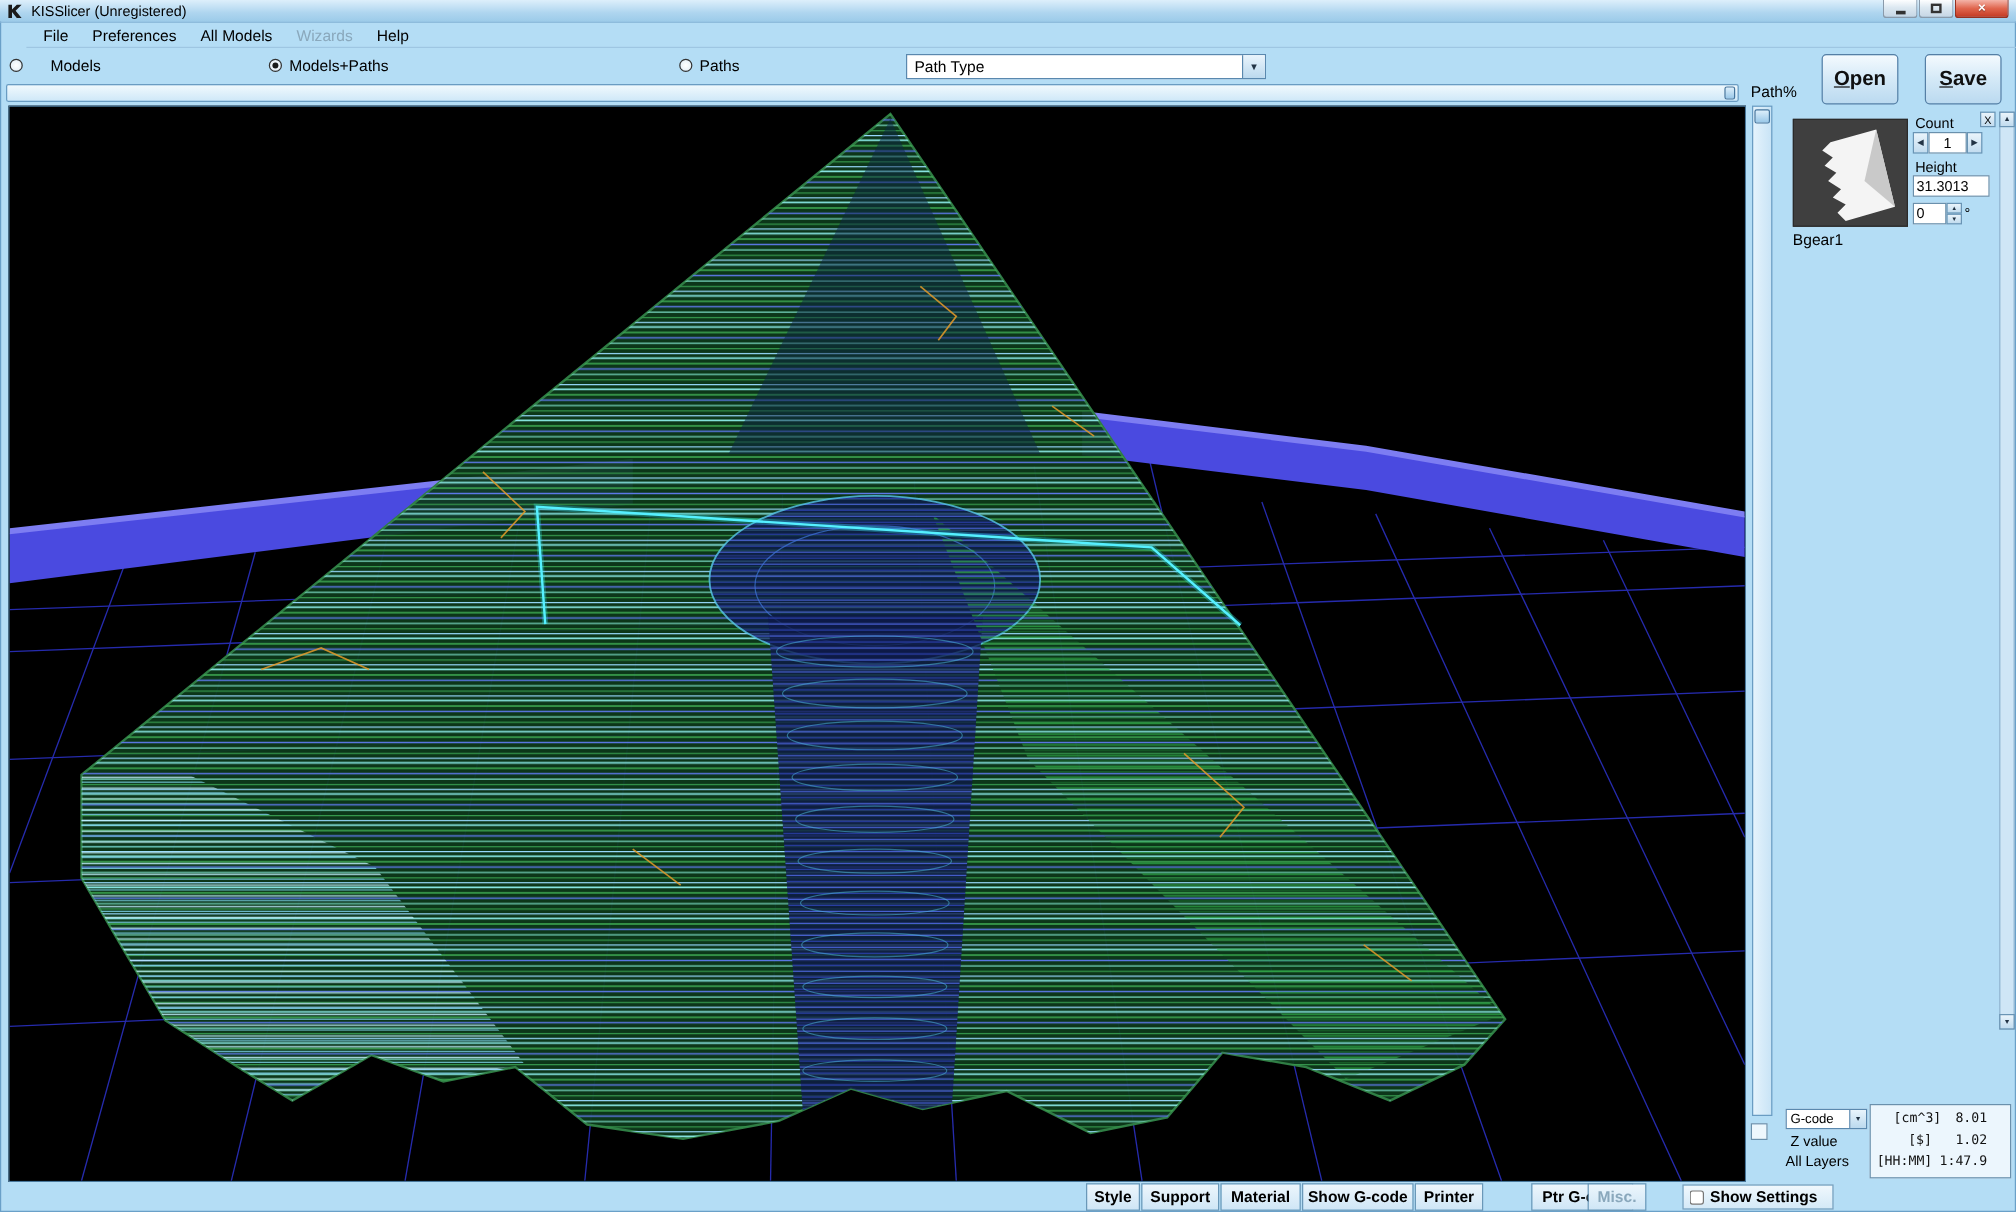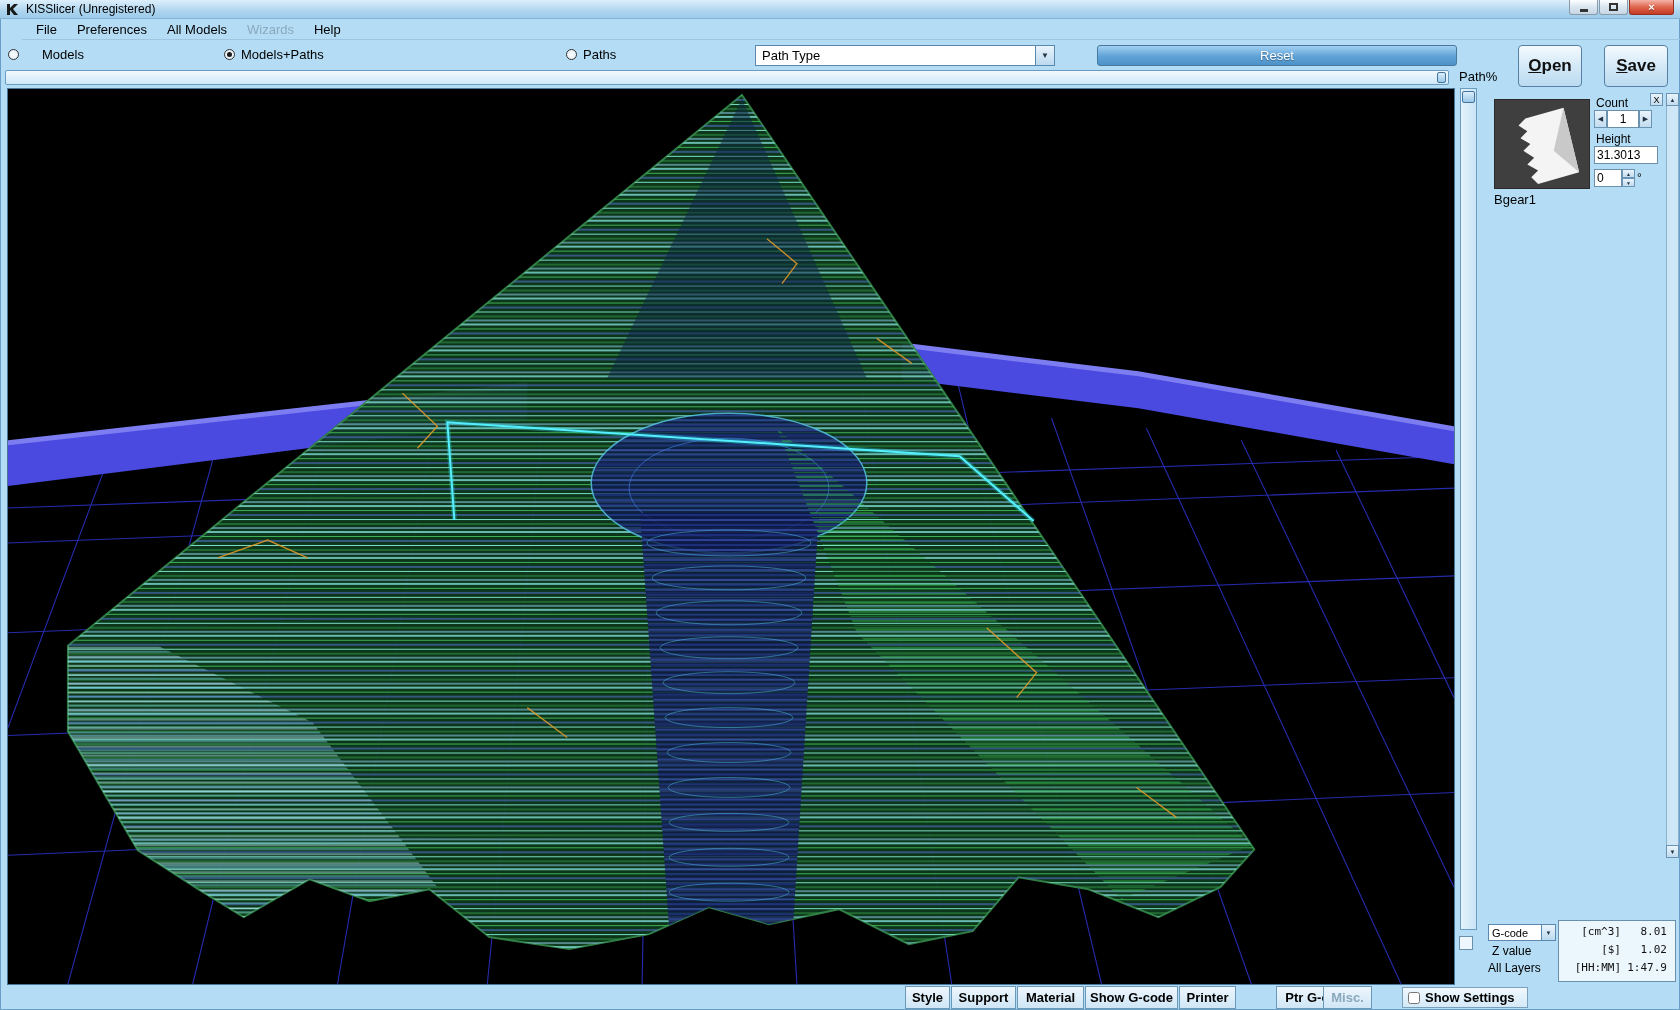--- a/index.html
+++ b/index.html
@@ -119,21 +119,21 @@
   .sb-up { top:-1px; } .sb-down { bottom:-1px; }
 
   
   .gcode-dd { position:absolute; left:4px; top:836px; width:68px; height:17px;
     background:#fff; border:1px solid #5a88ae; display:flex; align-items:stretch; }
   .gcode-dd .val { flex:1; font-size:11px; padding:2px 0 0 3px; }
   .gcode-dd .dd-arrow-box { width:14px; font-size:6px; }
   .lbl-zvalue { left:8px; top:856px; font-size:12px; }
   .lbl-alllayers { left:4px; top:873px; font-size:12px; }
   .stats-box { position:absolute; left:74px; top:832px; width:118px; height:62px;
-    background:#ecf6fd; border:1px solid #6a90ac; padding:2px 8px;
+    background:#ecf6fd; border:1px solid #6a90ac; padding:2px 19px;
     font-family:"DejaVu Sans Mono",monospace; font-size:11px; color:#111; }
   .stat-row { display:flex; justify-content:flex-end; gap:6px; line-height:18px; }
   .stat-label { text-align:right; }
   .stat-value { width:40px; text-align:right; }
 
   
   .tab { position:absolute; top:986px; height:23px; border:1px solid #6a98b8;
     background:linear-gradient(#edf6fc,#cfe6f6); font-weight:bold; font-size:13px;
     display:flex; align-items:center; justify-content:center; }
   .tab-style   { left:905px;  width:45px; }
@@ -192,21 +192,20 @@
   <div class="radio-group rg-paths">
     <span class="radio"></span>
     <span>Paths</span>
   </div>
 
   <div class="path-type">
     <span class="val">Path Type</span>
     <span class="dd-arrow-box">▼</span>
   </div>
 
-  <div class="reset-btn">Reset</div>
 </div>
 
 <div class="big-btn open-btn">
   <span class="accel">O</span>
     <span>pen</span>
 </div>
 <div class="big-btn save-btn">
   <span class="accel">S</span>
     <span>ave</span>
 </div>

